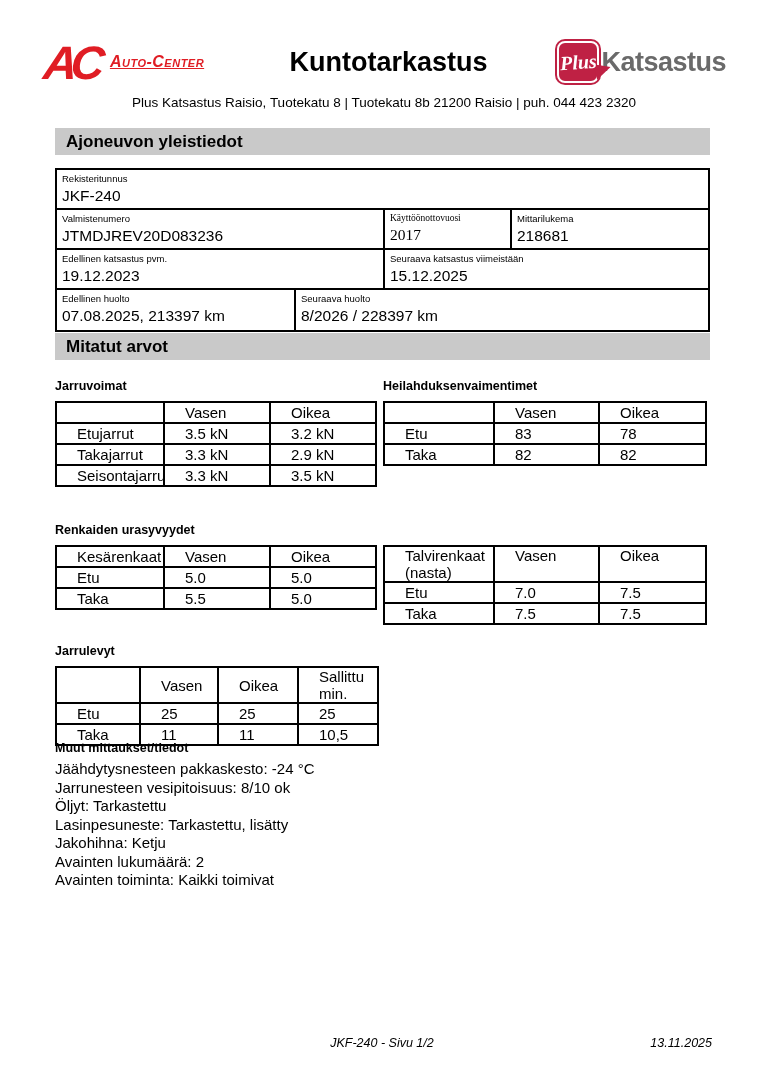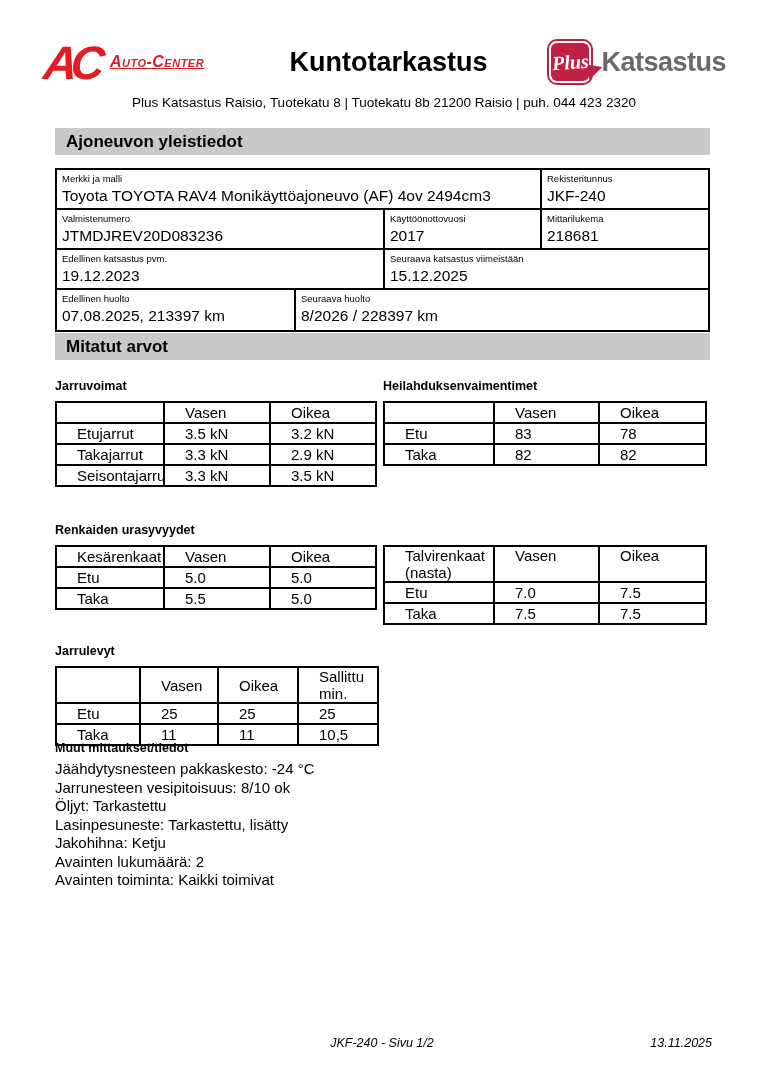--- a/index.html
+++ b/index.html
@@ -19,41 +19,41 @@
   .doc-title { flex:1; text-align:center; font-size:27px; font-weight:bold; }
   .plus-logo { display:flex; align-items:center; width:188px; justify-content:flex-end; }
   .plus-badge { position:relative; width:46px; height:46px; border-radius:10px;
                 display:flex; align-items:center; justify-content:center; flex:0 0 auto; }
   .plus-badge::before { content:""; position:absolute; inset:2px; border:2px solid #fff; border-radius:8px; }
   .plus-tail { position:absolute; right:-10px; bottom:7px; width:0; height:0;
                border-top:7px solid transparent; border-bottom:9px solid transparent;
                border-left:16px solid; transform:rotate(-14deg); }
   .plus-word { position:relative; z-index:1; color:#fff; font-family:"Liberation Serif", serif;
                font-style:italic; font-weight:bold; font-size:20px; transform:rotate(-4deg); }
-  .katsastus-word { font-size:27px; font-weight:bold; margin-left:8px; letter-spacing:-.5px;text-align:right; }
+  .katsastus-word { font-size:27px; font-weight:bold; letter-spacing:-.5px;text-align:right; }
 
   .address { position:absolute; top:95px; left:4px; right:0; text-align:center; font-size:13.5px; }
 
   
   .section-bar { position:absolute; left:55px; width:655px; height:27px; background:#c9c9c9;
                  font-size:17px; font-weight:bold; line-height:27px; padding-left:11px;
                  box-sizing:border-box; }
   .bar-general { top:128px; }
   .bar-measured { top:333px; }
 
   
   .vtable { position:absolute; top:168px; left:55px; width:655px;
             border:2px solid #000; box-sizing:border-box; }
   .vrow { display:flex; border-bottom:2px solid #000; height:40px; box-sizing:border-box; }
   .vrow:last-child { border-bottom:none; }
   .vcell { border-right:2px solid #000; box-sizing:border-box; padding:3px 0 0 5px; overflow:hidden; }
   .vcell:last-child { border-right:none; flex:1; }
   .vlabel { font-size:9.5px; }
   .vvalue { font-size:15.5px; margin-top:3px; white-space:nowrap; }
-  .w485 { width:485px; } .w328 { width:328px; } .w157 { width:157px; }
+  .w485 { width:485px; } .w328 { width:328px; } .w157 { width:127px;font-family:Liberation Serif, serif; }
   .w166 { width:166px; } .w239 { width:239px; }
 
   
   .band { position:absolute; left:55px; width:655px; display:flex; }
   .band1 { top:379px; } .band2 { top:523px; } .band3 { top:644px; }
   .col-l { width:328px; } .col-r { width:327px; }
   .tbl-title { font-size:12.5px; font-weight:bold; height:13px; margin-bottom:9px; }
   table { border-collapse:collapse; table-layout:fixed; }
   td,th { border:2px solid #000; height:19px; padding:0 20px; font-size:15px;
           font-weight:normal; text-align:left; vertical-align:middle; overflow:hidden; }
@@ -88,24 +88,20 @@
       <span class="katsastus-word" style="color:#6a6a6a;">Katsastus</span>
     </div>
   </div>
 
   <div class="address">Plus Katsastus Raisio, Tuotekatu 8 | Tuotekatu 8b 21200 Raisio | puh. 044 423 2320</div>
 
   <div class="section-bar bar-general">Ajoneuvon yleistiedot</div>
 
   <div class="vtable">
     <div class="vrow">
-      <div class="vcell w485">
-        <div class="vlabel">Merkki ja malli</div>
-        <div class="vvalue">Toyota TOYOTA RAV4 Monikäyttöajoneuvo (AF) 4ov 2494cm3</div>
-      </div>
       <div class="vcell">
         <div class="vlabel">Rekisteritunnus</div>
         <div class="vvalue">JKF-240</div>
       </div>
     </div>
     <div class="vrow">
       <div class="vcell w328">
         <div class="vlabel">Valmistenumero</div>
         <div class="vvalue">JTMDJREV20D083236</div>
       </div>

